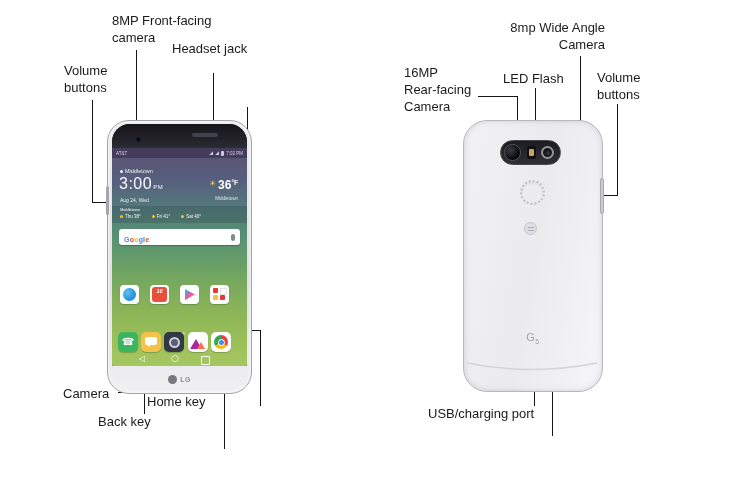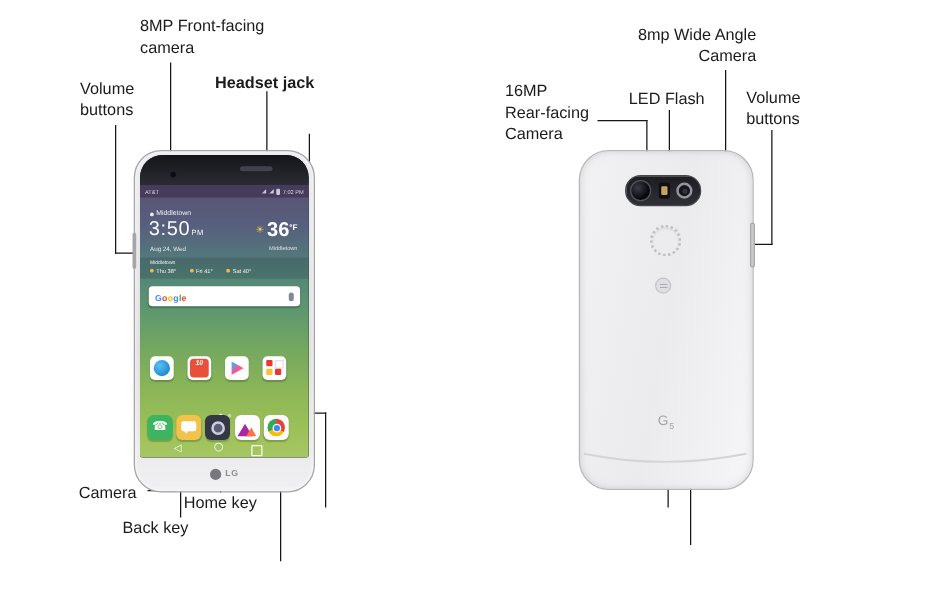--- a/index.html
+++ b/index.html
@@ -2,21 +2,21 @@
 <html><head>
 <meta charset="utf-8">
 <style>
   html,body{margin:0;padding:0;background:#fff;}
   .stage{position:relative;width:755px;height:485px;background:#ffffff;overflow:hidden;
          font-family:"Liberation Sans",sans-serif;color:#1b1b1b;}
   
   .lbl{position:absolute;font-size:13px;line-height:17px;white-space:pre-line;color:#1b1b1b;}
   .l-fcam{left:112px;top:12px;}
   .l-voll{left:64px;top:62px;}
-  .l-headset{left:172px;top:57px;font-weight:bold;}
+  .l-headset{left:172px;top:40px;}
   .l-notif{left:219px;top:92px;}
   .l-speaker{left:63px;top:385px;}
   .l-back{left:98px;top:413px;}
   .l-home{left:147px;top:393px;}
   .l-sim{left:227px;top:405px;width:66px;text-align:center;}
   .l-recent{left:159px;top:448px;}
   .l-wcam{left:455px;top:19px;width:150px;text-align:right;}
   .l-rcam{left:404px;top:64px;}
   .l-flash{left:503px;top:70px;}
   .l-volr{left:597px;top:69px;}
@@ -69,21 +69,21 @@
   .sig{display:inline-block;width:4px;height:4px;background:#cfc9de;
     clip-path:polygon(0 100%,100% 0,100% 100%);}
   .batt{display:inline-block;width:3px;height:5px;background:#cfc9de;border-radius:1px;}
   .w-loc{position:absolute;left:8px;top:20px;font-size:5.5px;color:rgba(255,255,255,.92);display:flex;align-items:center;gap:2px;}
   .pin{display:inline-block;width:3px;height:3px;border-radius:50%;background:#fff;opacity:.9;}
   .w-clock{position:absolute;left:7px;top:27px;font-size:16px;font-weight:400;letter-spacing:.5px;color:rgba(255,255,255,.96);}
   .w-clock .ampm{font-size:6px;margin-left:1px;}
   .w-date{position:absolute;left:8px;top:49px;font-size:5px;color:rgba(255,255,255,.85);}
   .w-temp{position:absolute;right:9px;top:31px;display:flex;align-items:flex-start;color:#fff;}
   .sun{font-family:"DejaVu Sans",sans-serif;font-size:8px;color:#f6c84a;margin-right:2px;line-height:10px;}
-  .deg{font-size:16px;font-weight:bold;line-height:12px;}
+  .deg{font-size:12px;font-weight:bold;line-height:12px;}
   .unit{font-size:6.5px;font-weight:bold;}
   .w-temp-sub{position:absolute;right:9px;top:48px;font-size:4.5px;color:rgba(255,255,255,.8);}
   .fc{position:absolute;left:0;right:0;top:58px;height:17px;background:rgba(22,22,40,.17);
     padding:1px 8px;box-sizing:border-box;color:rgba(255,255,255,.92);}
   .fc-t{font-size:4px;}
   .fc-row{display:flex;gap:11px;margin-top:2px;font-size:4.5px;}
   .fc-i::before{content:"";display:inline-block;width:3px;height:3px;border-radius:50%;background:#f5b942;margin-right:2px;}
   .search{position:absolute;left:7px;right:7px;top:81px;height:16px;background:#fff;border-radius:3px;
     box-shadow:0 1px 1px rgba(0,0,0,.25);display:flex;align-items:center;justify-content:space-between;
     padding:0 5px;box-sizing:border-box;}
@@ -182,20 +182,21 @@
   <div class="lbl l-home">Home key</div>
 
   <div class="lbl l-wcam">8mp Wide Angle
 Camera</div>
   <div class="lbl l-rcam">16MP
 Rear-facing
 Camera</div>
   <div class="lbl l-flash">LED Flash</div>
   <div class="lbl l-volr">Volume
 buttons</div>
+  <div class="lbl l-usb">USB/charging port</div>
 
   <div class="ln n-fcam-v"></div>
   <div class="ln n-voll-v"></div>
   <div class="ln n-voll-h"></div>
   <div class="ln n-headset-v"></div>
   <div class="ln n-notif-v"></div>
   <div class="ln n-notif-h"></div>
   <div class="ln n-spk-h"></div>
   <div class="ln n-spk-v"></div>
   <div class="ln n-back-v"></div>
@@ -230,21 +231,21 @@
             <i class="sig"></i>
             <i class="batt"></i>
             <span>7:02 PM</span>
           </span>
         </div>
         <div class="w-loc">
           <i class="pin"></i>
           <span>Middletown</span>
         </div>
         <div class="w-clock">
-          <span>3:50</span><span class="ampm">PM</span>
+          <span>3:00</span><span class="ampm">PM</span>
         </div>
         <div class="w-date">Aug 24, Wed</div>
         <div class="w-temp">
           <span class="sun">☀</span>
           <span class="deg">36</span>
           <span class="unit">°F</span>
         </div>
         <div class="w-temp-sub">Middletown</div>
         <div class="fc">
           <div class="fc-t">Middletown</div>

